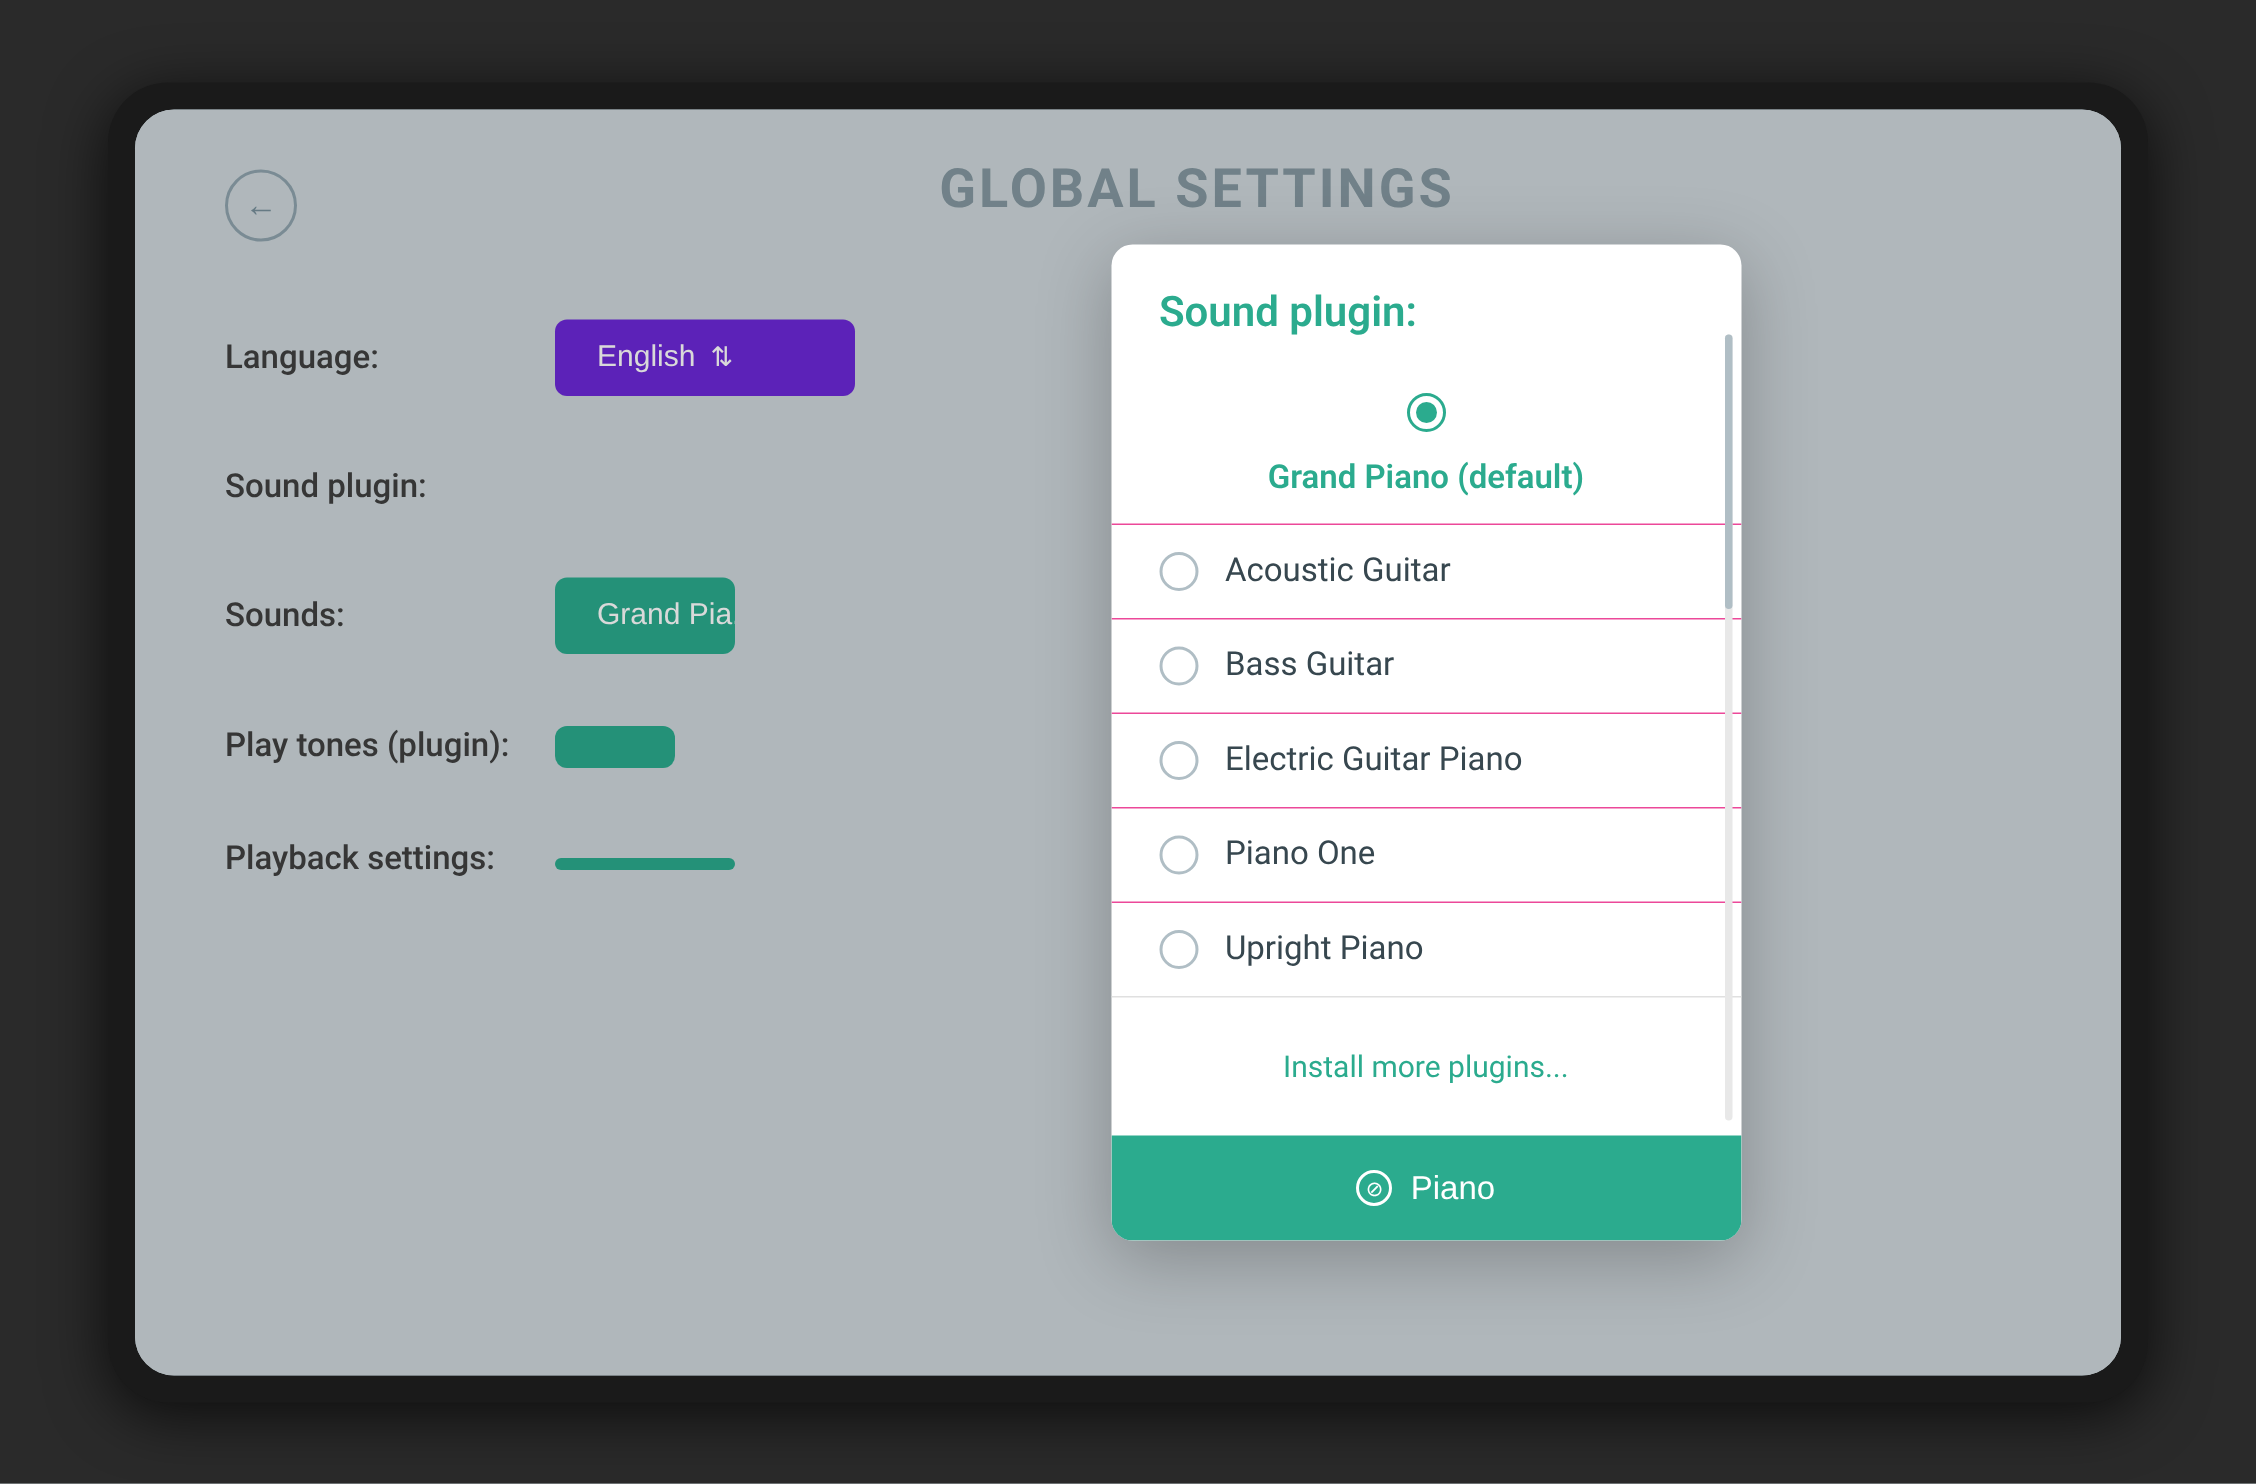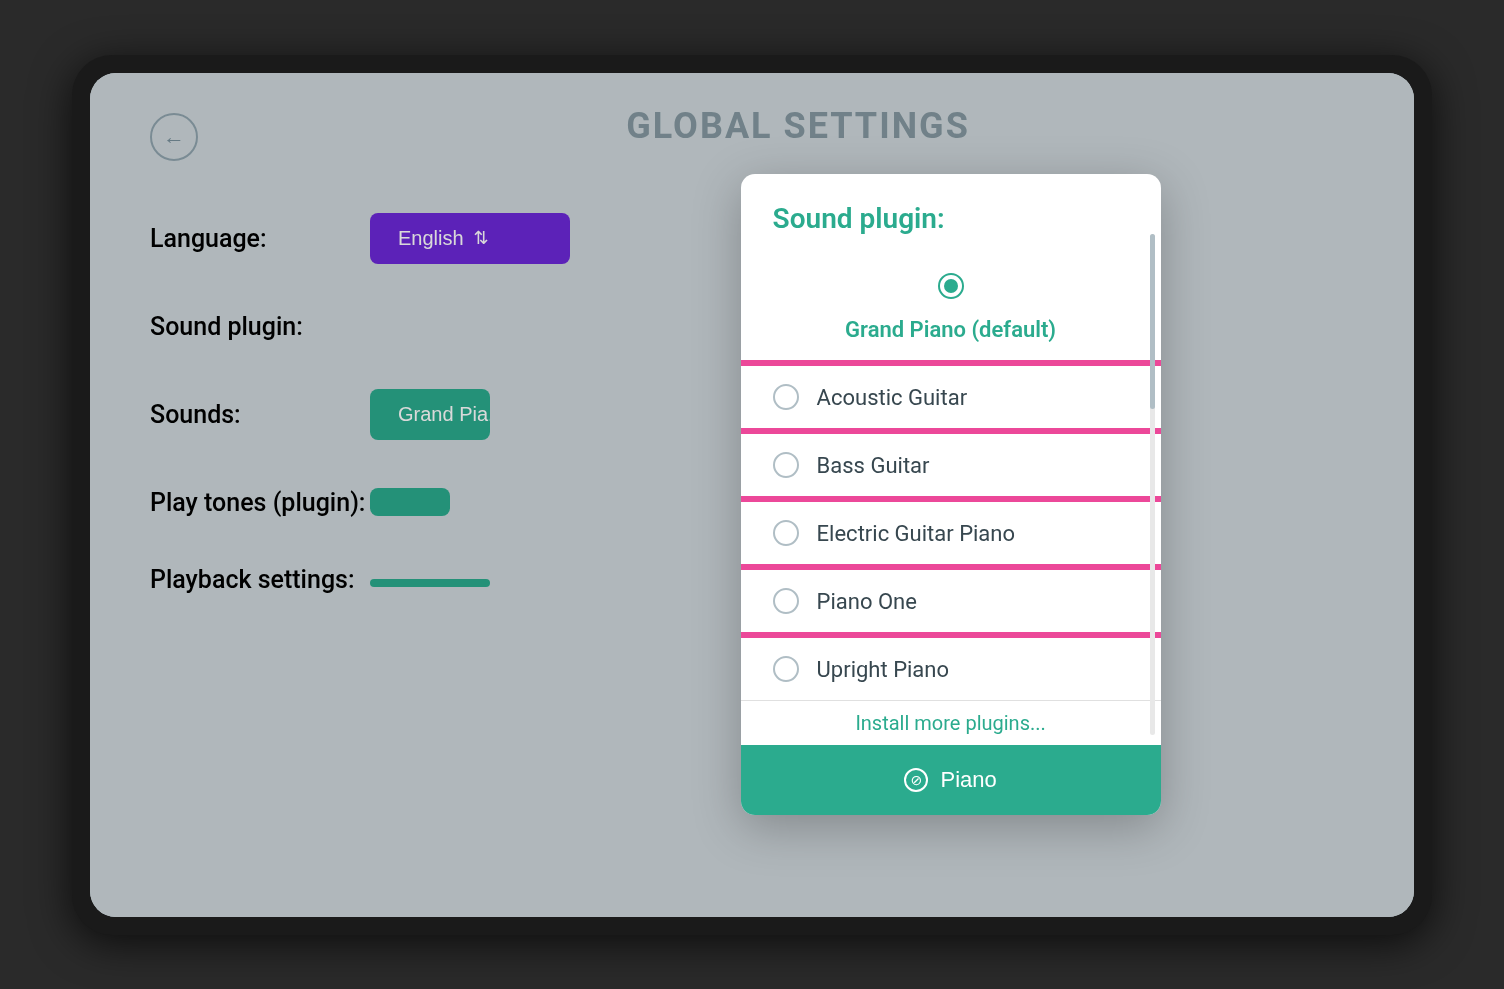--- a/index.html
+++ b/index.html
@@ -78,22 +78,22 @@
       right: 60px;
     }
 
     .settings-row {
       display: flex;
       align-items: center;
       margin-bottom: 48px;
     }
 
     .settings-label {
-      font-size: 25px;
-      color: #000000;
+      font-size: 22px;
+      color: #404040;
       font-weight: 500;
       min-width: 220px;
     }
 
     .settings-btn {
       background: #6d28d9;
       color: white;
       border: none;
       border-radius: 8px;
       padding: 14px 28px;
@@ -150,21 +150,21 @@
     }
 
     .dialog-options {
       flex: 1;
     }
 
     .dialog-option {
       display: flex;
       align-items: center;
       padding: 18px 32px;
-      border-top: 6px solid #ec4899;
+      border-top: 1px solid #ec4899;
       cursor: pointer;
       gap: 18px;
     }
 
     .dialog-option:first-child {
       border-top: none;
       flex-direction: column;
     }
 
     .radio-circle {
@@ -199,21 +199,21 @@
       color: #37474f;
       font-weight: 400;
     }
 
     .option-label.selected {
       color: #2bab8e;
       font-weight: 600;
     }
 
     .install-more {
-      padding: 10px 32px;
+      padding: 34px 32px;
       text-align: center;
       color: #2bab8e;
       font-size: 20px;
       cursor: pointer;
       border-top: 1px solid #e0e0e0;
     }
 
     .cancel-btn {
       background: #2bab8e;
       color: white;

